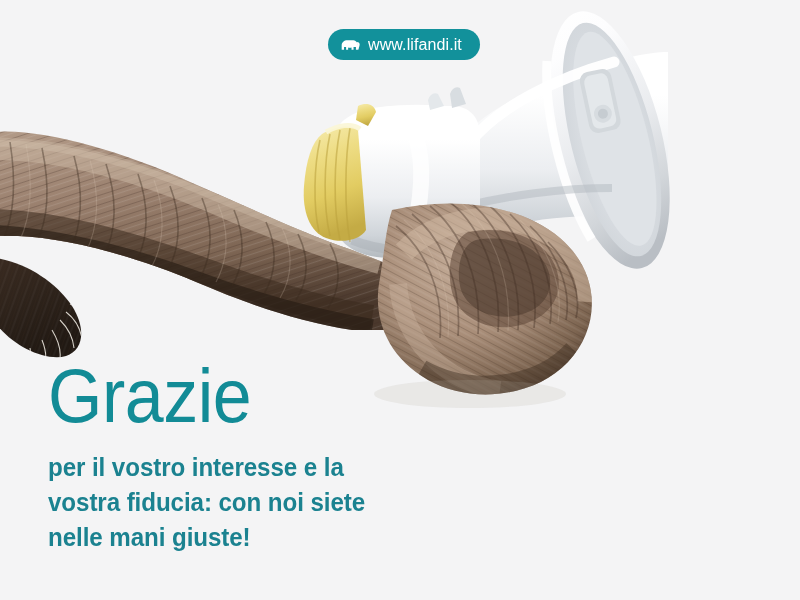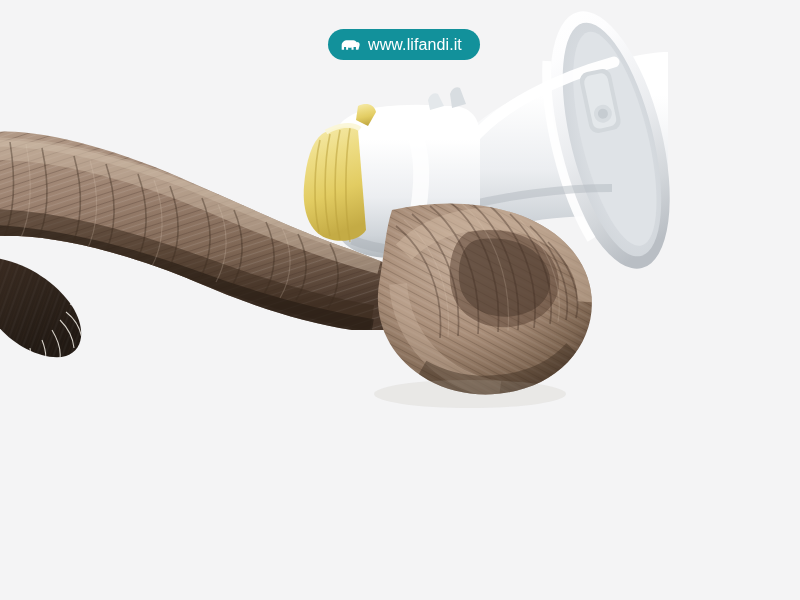--- a/index.html
+++ b/index.html
@@ -332,16 +332,24 @@
         <path fill="#ffffff" d="M2,31 L2,18 C2,9 9,3 19,3 L33,3 C43,3 50,9 50,18 L50,31 L44,31 L44,23 L37,23
                  L37,31 L31,31 L31,24 C28,25 24,25 21,24 L21,31 L15,31 L15,23 L9,23 L9,31 Z
                  M48,8 C52,8 55,11 55,15 C55,21 52,25 52,30 L48,30 C48,24 50,21 50,16 C50,13 49,11 47,10 Z"></path>
       </svg>
     </span>
     <span class="url">www.lifandi.it</span>
   </div>
 
   <div class="texts">
 
+    <div class="col col-it">
+      <div class="headline">Grazie</div>
+      <div class="body">
+        <span>per il vostro interesse e la</span>
+        <span>vostra fiducia: con noi siete</span>
+        <span>nelle mani giuste!</span>
+      </div>
+    </div>
 
 
   </div>
 </div>
 
 </body></html>

